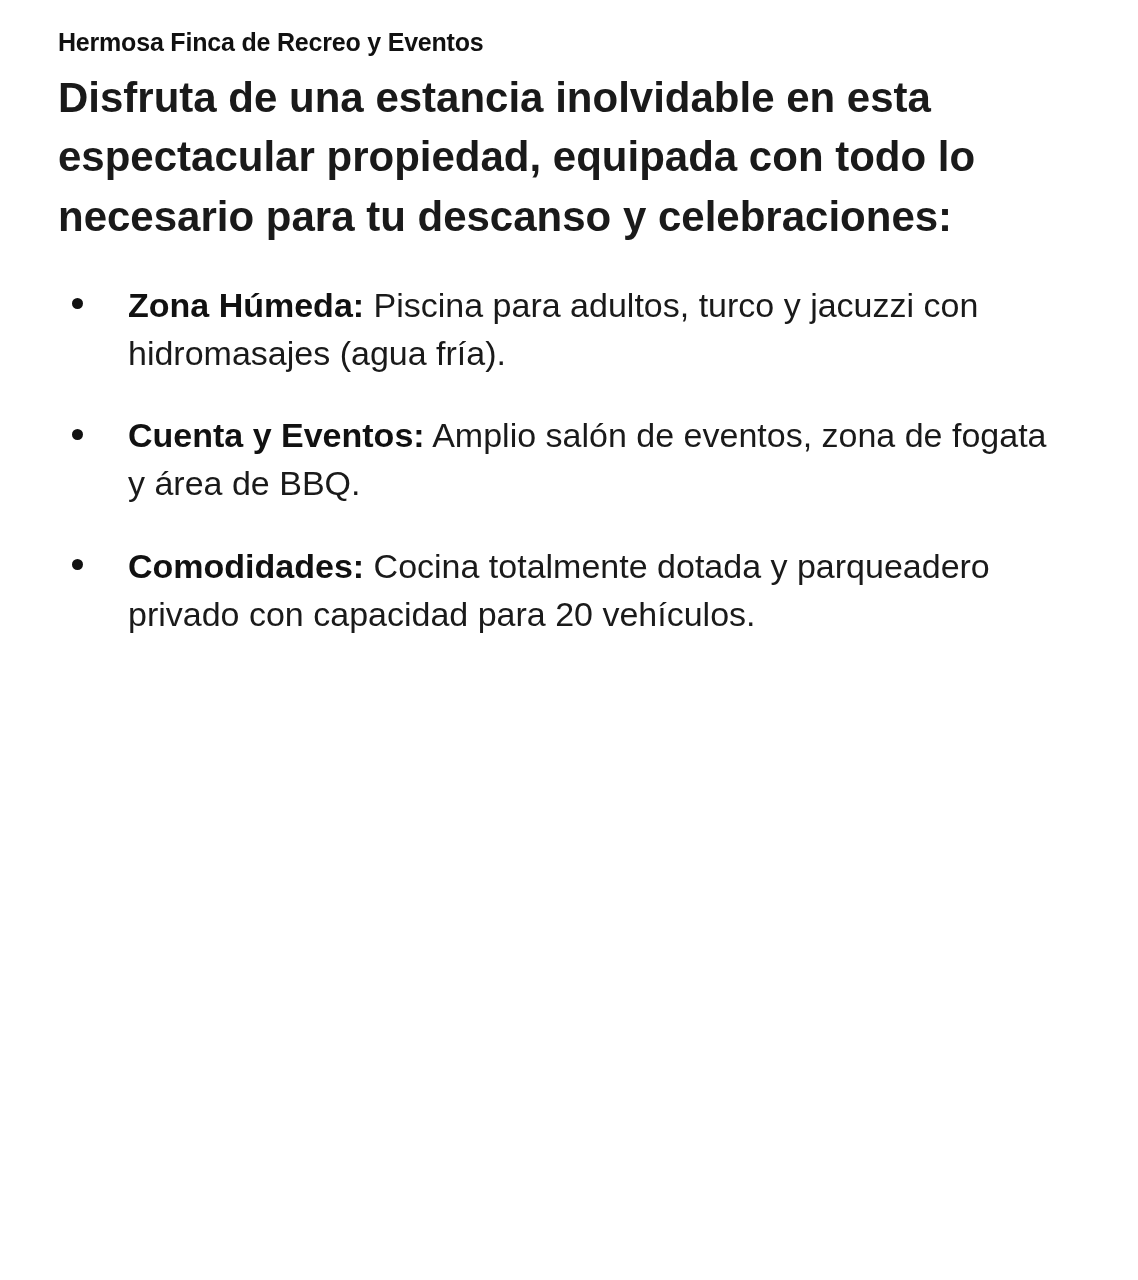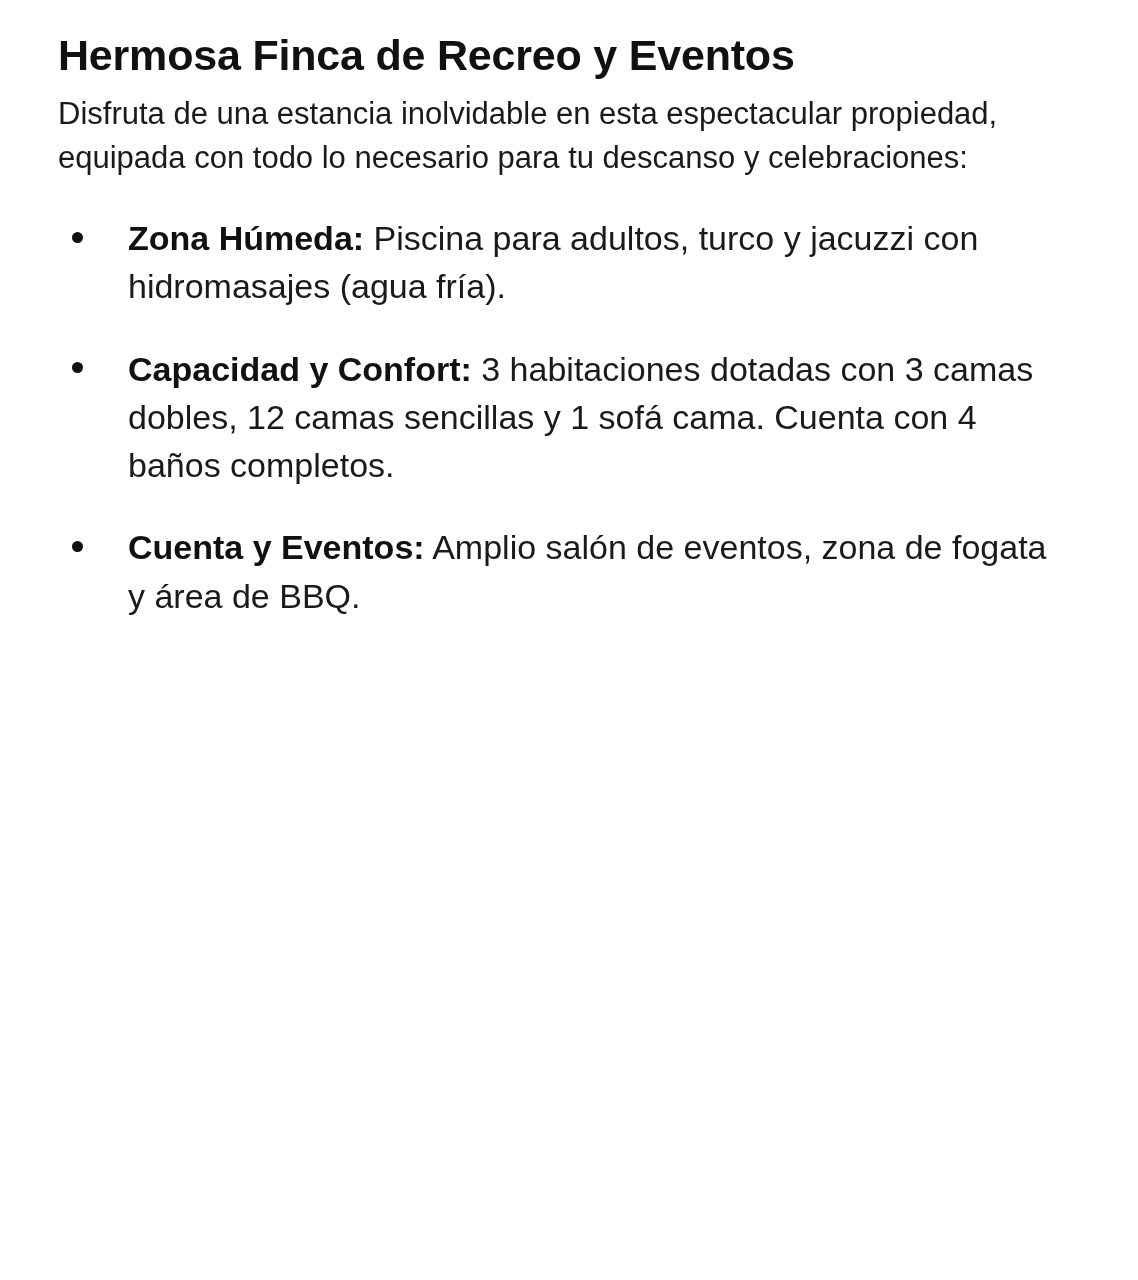--- a/index.html
+++ b/index.html
@@ -14,34 +14,34 @@
     color: #111111;
     -webkit-font-smoothing: antialiased;
   }
 
   .listing-description {
     padding: 26px 62px 20px 58px;
     box-sizing: border-box;
   }
 
   .listing-title {
-    font-size: 43px;
+    font-size: 25px;
     font-weight: bold;
     line-height: 1.35;
     letter-spacing: -0.2px;
     margin: 0 0 8px 0;
     color: #111111;
   }
 
   .listing-intro {
-    font-size: 31px;
+    font-size: 42px;
     line-height: 1.42;
     margin: 0 0 34px 0;
     color: #1a1a1a;
-    font-weight: 400;
+    font-weight: 700;
   }
 
   .feature-list {
     list-style: none;
     margin: 8px;
     padding: 0;
   }
 
   .feature-item {
     position: relative;
@@ -85,25 +85,25 @@
 
   <p class="listing-intro">Disfruta de una estancia inolvidable en esta espectacular propiedad, equipada con todo lo necesario para tu descanso y celebraciones:</p>
 
   <ul class="feature-list">
 
     <li class="feature-item">
       <span class="feature-bullet"></span>
       <span class="feature-label">Zona Húmeda:</span><span class="feature-text"> Piscina para adultos, turco y jacuzzi con hidromasajes (agua fría).</span>
     </li>
 
-    <li class="feature-item">
-      <span class="feature-bullet"></span>
-      <span class="feature-label">Capacidad y Confort:</span><span class="feature-text"> 3 habitaciones dotadas con 3 camas dobles, 12 camas sencillas y 1 sofá cama. Cuenta con 4 baños completos.</span>
-    </li>
 
     <li class="feature-item">
       <span class="feature-bullet"></span>
       <span class="feature-label">Cuenta y Eventos:</span><span class="feature-text"> Amplio salón de eventos, zona de fogata y área de BBQ.</span>
     </li>
 
+    <li class="feature-item">
+      <span class="feature-bullet"></span>
+      <span class="feature-label">Comodidades:</span><span class="feature-text"> Cocina totalmente dotada y parqueadero privado con capacidad para 20 vehículos.</span>
+    </li>
 
   </ul>
 </div>
 
 </body></html>

